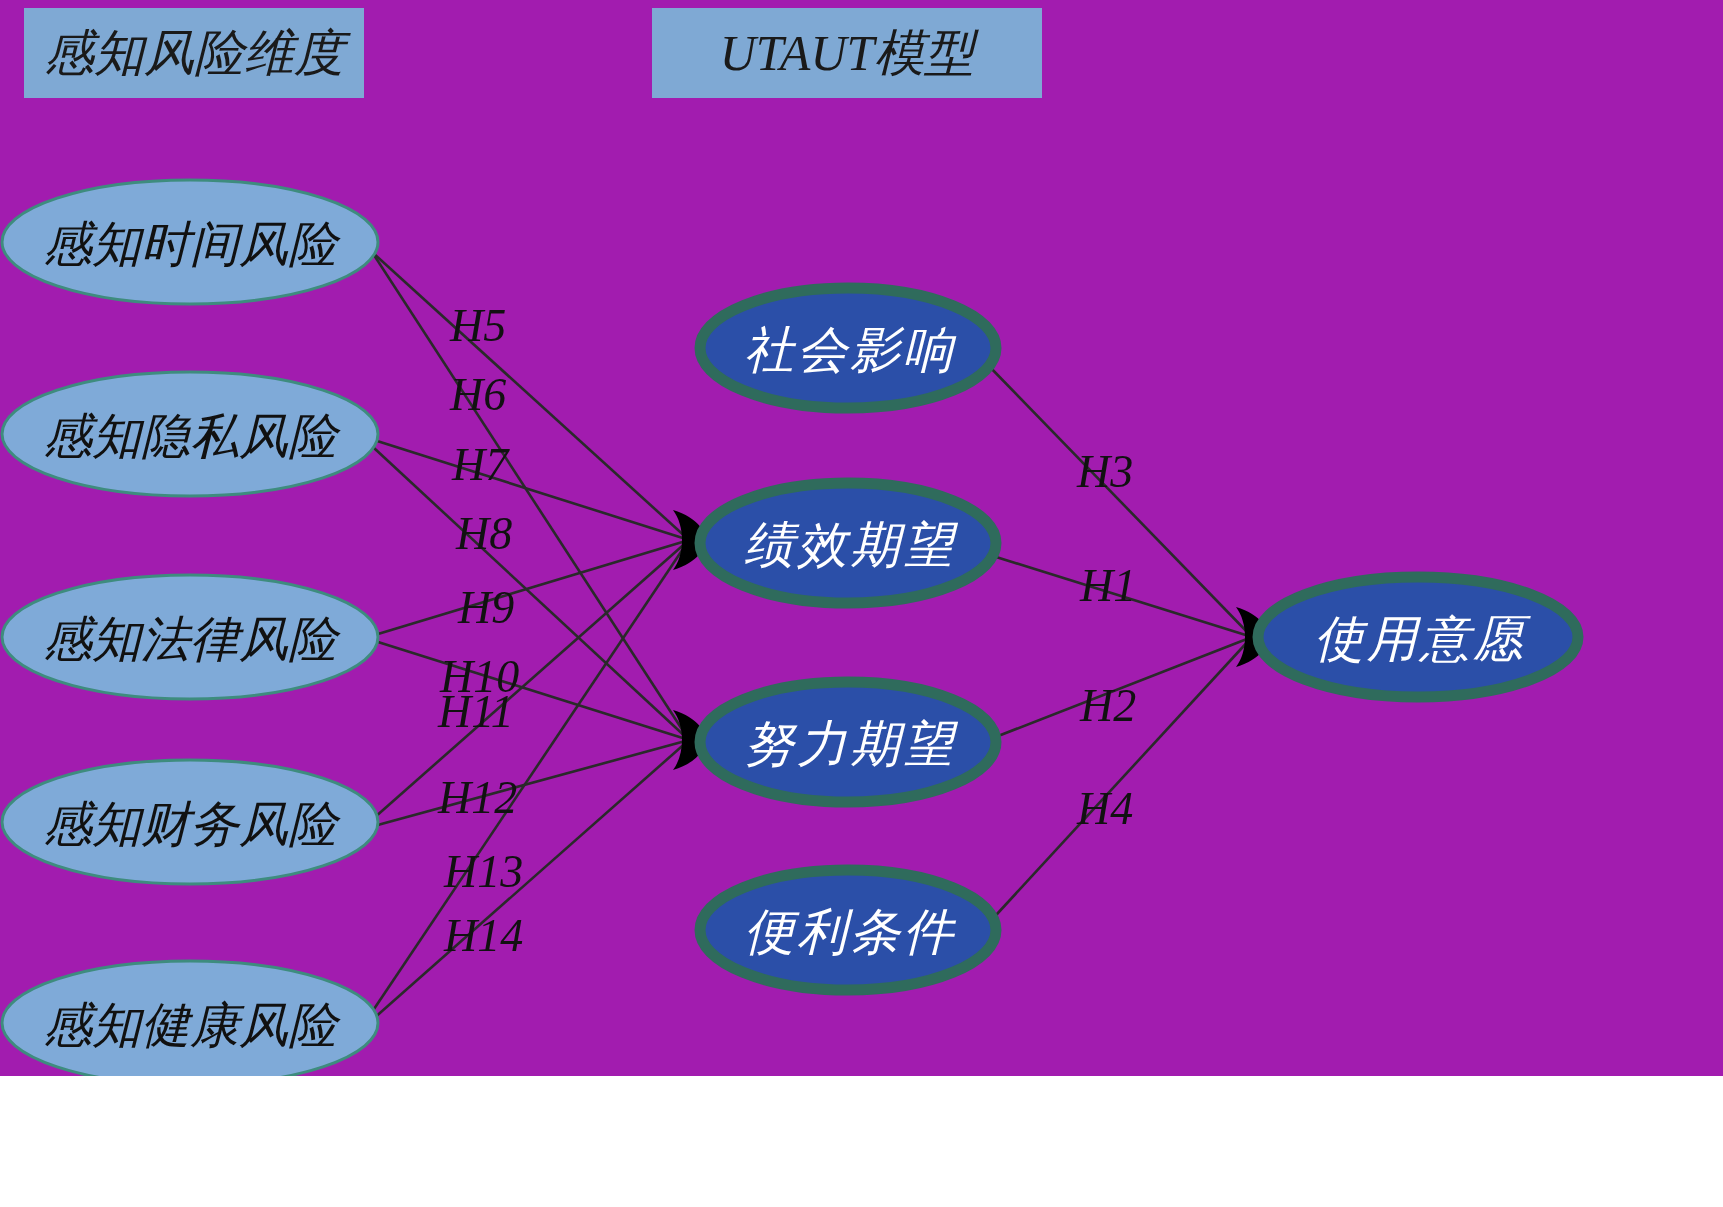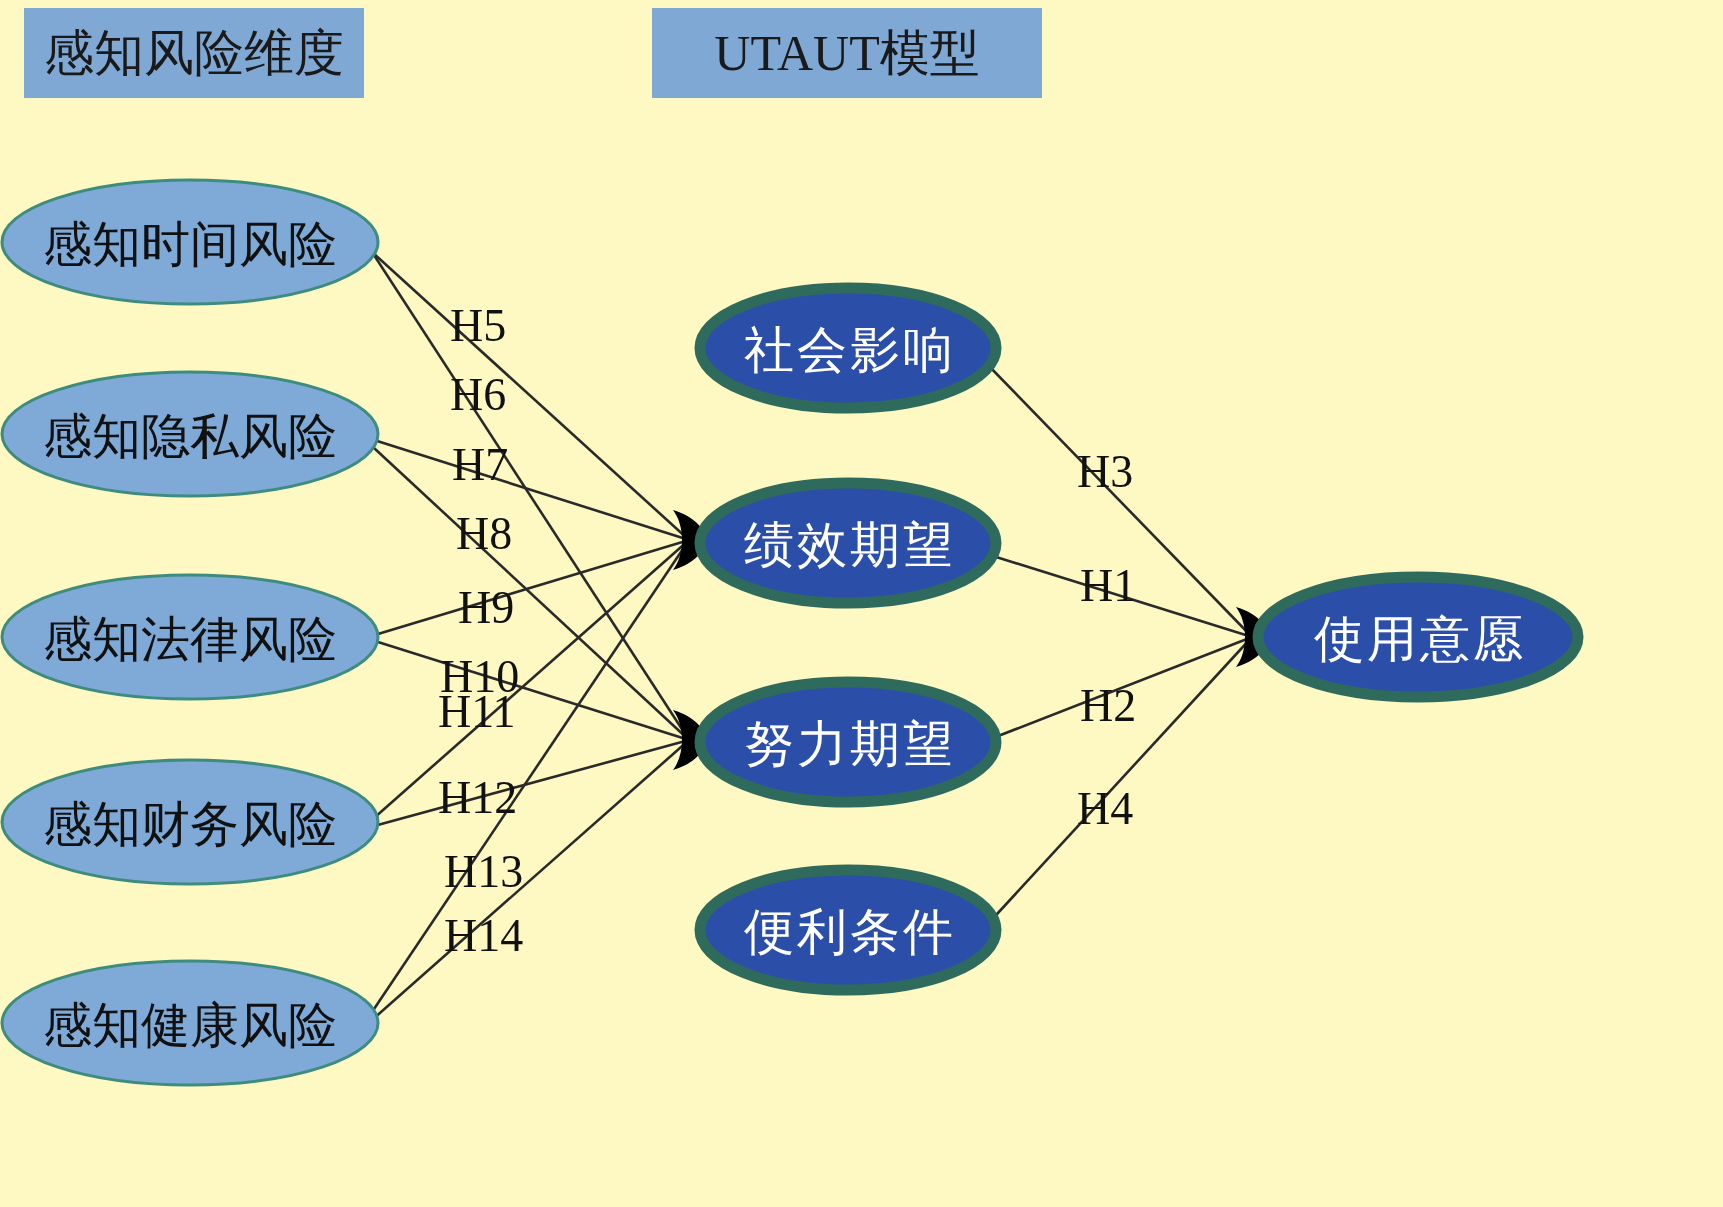--- a/index.html
+++ b/index.html
@@ -7,23 +7,24 @@
     margin: 0;
     padding: 0;
     background: #ffffff;
   }
   body {
     font-family: "Liberation Serif", "DejaVu Serif", serif;
   }
   #canvas {
     position: relative;
     width: 1723px;
-    height: 1207px;
-    background: #fef9c3;
+    height: 1076px;
+    background: #a21caf;
     overflow: hidden;
+    font-style: italic;
   }
   svg.layer {
     position: absolute;
     top: 0;
     left: 0;
     width: 1723px;
     height: 1207px;
   }
   svg.edges { z-index: 1; }
   svg.nodes { z-index: 2; }

